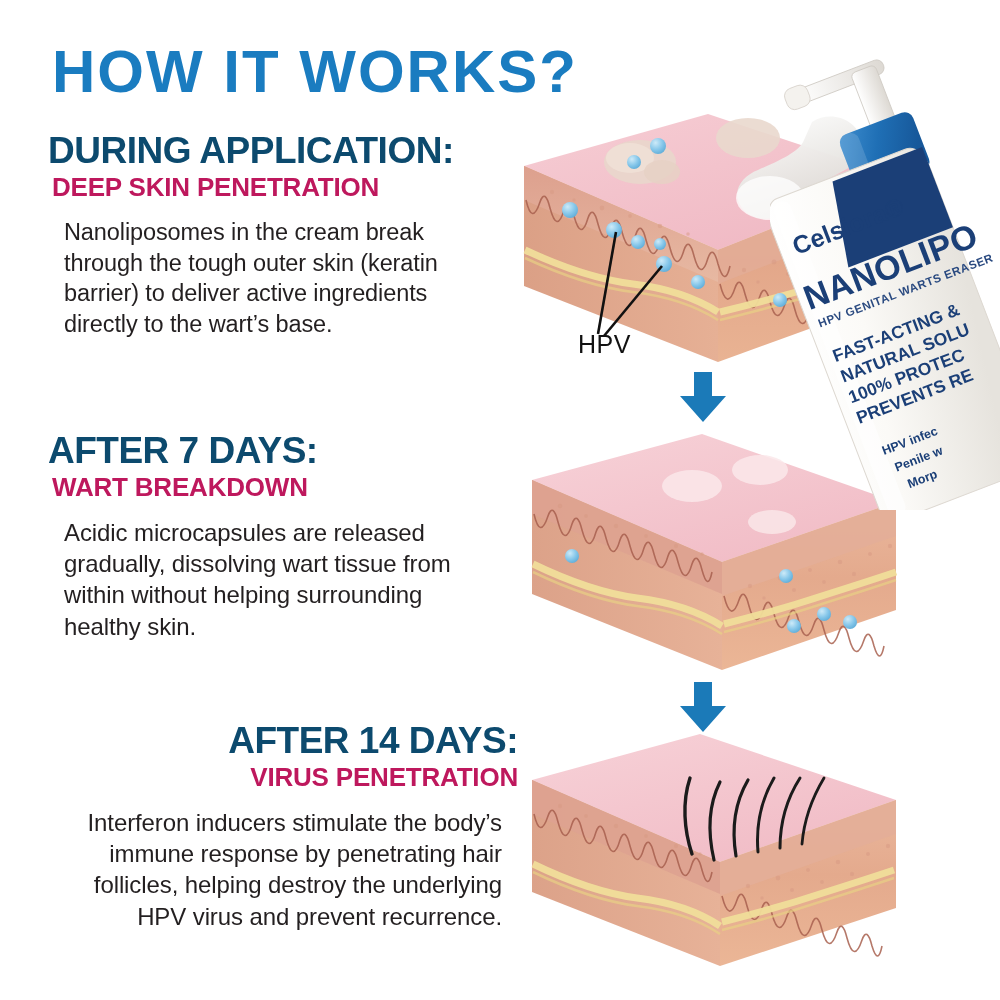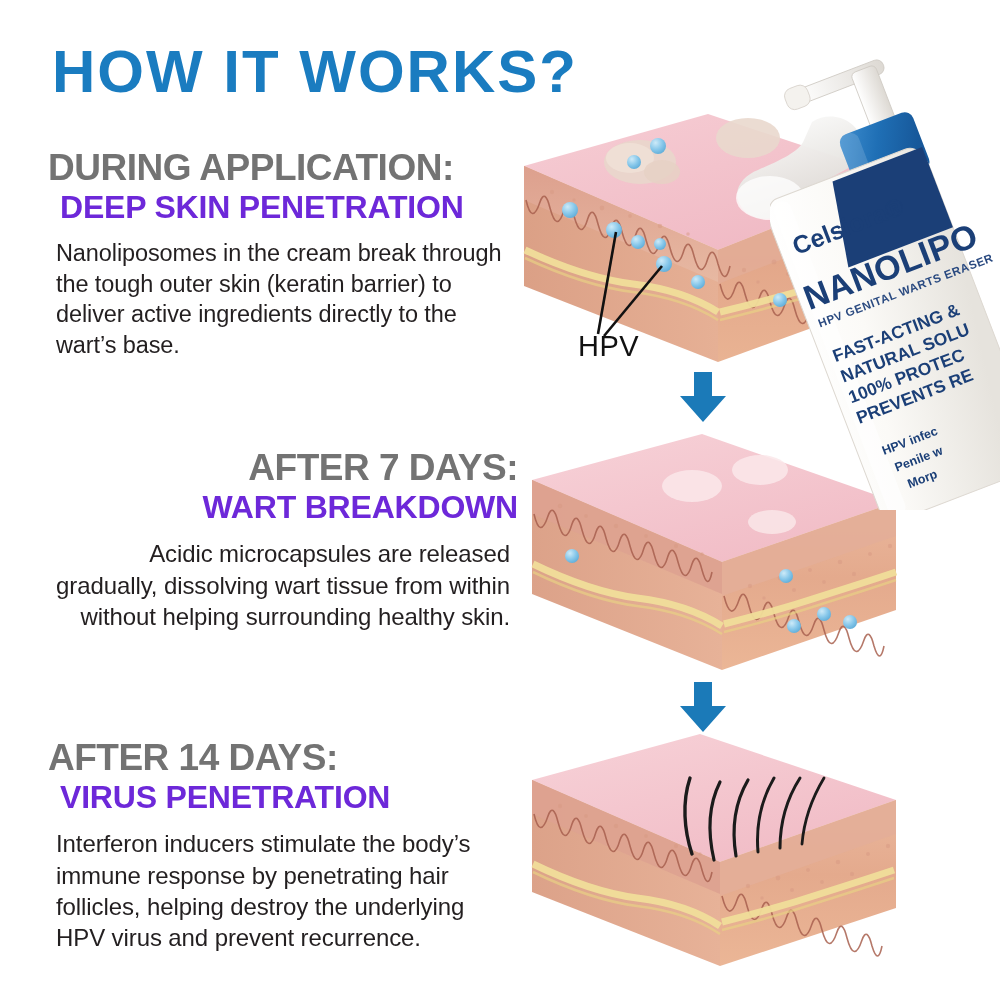--- a/index.html
+++ b/index.html
@@ -14,46 +14,46 @@
   .page-title{
     position:absolute;left:52px;top:42px;
     font-size:60px;font-weight:bold;letter-spacing:2px;
     color:#1a7cc0;line-height:1;white-space:nowrap;
     font-stretch:condensed;
   }
 
   
   .step-block{position:absolute;left:48px;width:470px;}
   .step-h1{
-    font-size:37px;font-weight:bold;color:#737373;
-    letter-spacing:-0.5px;line-height:1.02;margin:17px 0 4px 0;white-space:nowrap;
+    font-size:37px;font-weight:bold;color:#0c4a6e;
+    letter-spacing:-0.5px;line-height:1.02;margin:0 0 4px 0;white-space:nowrap;
   }
   .step-h2{
-    font-size:32px;font-weight:bold;color:#6d28d9;
-    letter-spacing:-0.2px;line-height:1.05;margin:0 0 14px 12px;white-space:nowrap;
+    font-size:26px;font-weight:bold;color:#be185d;
+    letter-spacing:-0.2px;line-height:1.05;margin:0 0 14px 4px;white-space:nowrap;
   }
   .step-body{
-    font-size:23.5px;color:#231f20;line-height:1.30;margin:8px;
+    font-size:23.5px;color:#231f20;line-height:1.30;margin:16px;
     letter-spacing:-0.1px;
   }
   #step1{top:132px;}
-  #step2{top:432px;text-align:right;}
-  #step3{top:722px;}
+  #step2{top:432px;}
+  #step3{top:722px;text-align:right;}
   #step2 .step-body,#step3 .step-body{font-size:24px;}
 
   
   .skin-wrap{position:absolute;}
   .skin-svg{display:block;}
 
   
   .arrow{position:absolute;}
 
   
   .hpv-label{
-    position:absolute;font-size:29px;color:#111;font-weight:normal;
+    position:absolute;font-size:25px;color:#111;font-weight:normal;
     letter-spacing:0.5px;
   }
 
   
   #bottle{position:absolute;left:770px;top:40px;width:240px;height:470px;}
 
   .claims,.bullets{pointer-events:none;}
 </style>
 </head>
 <body>

